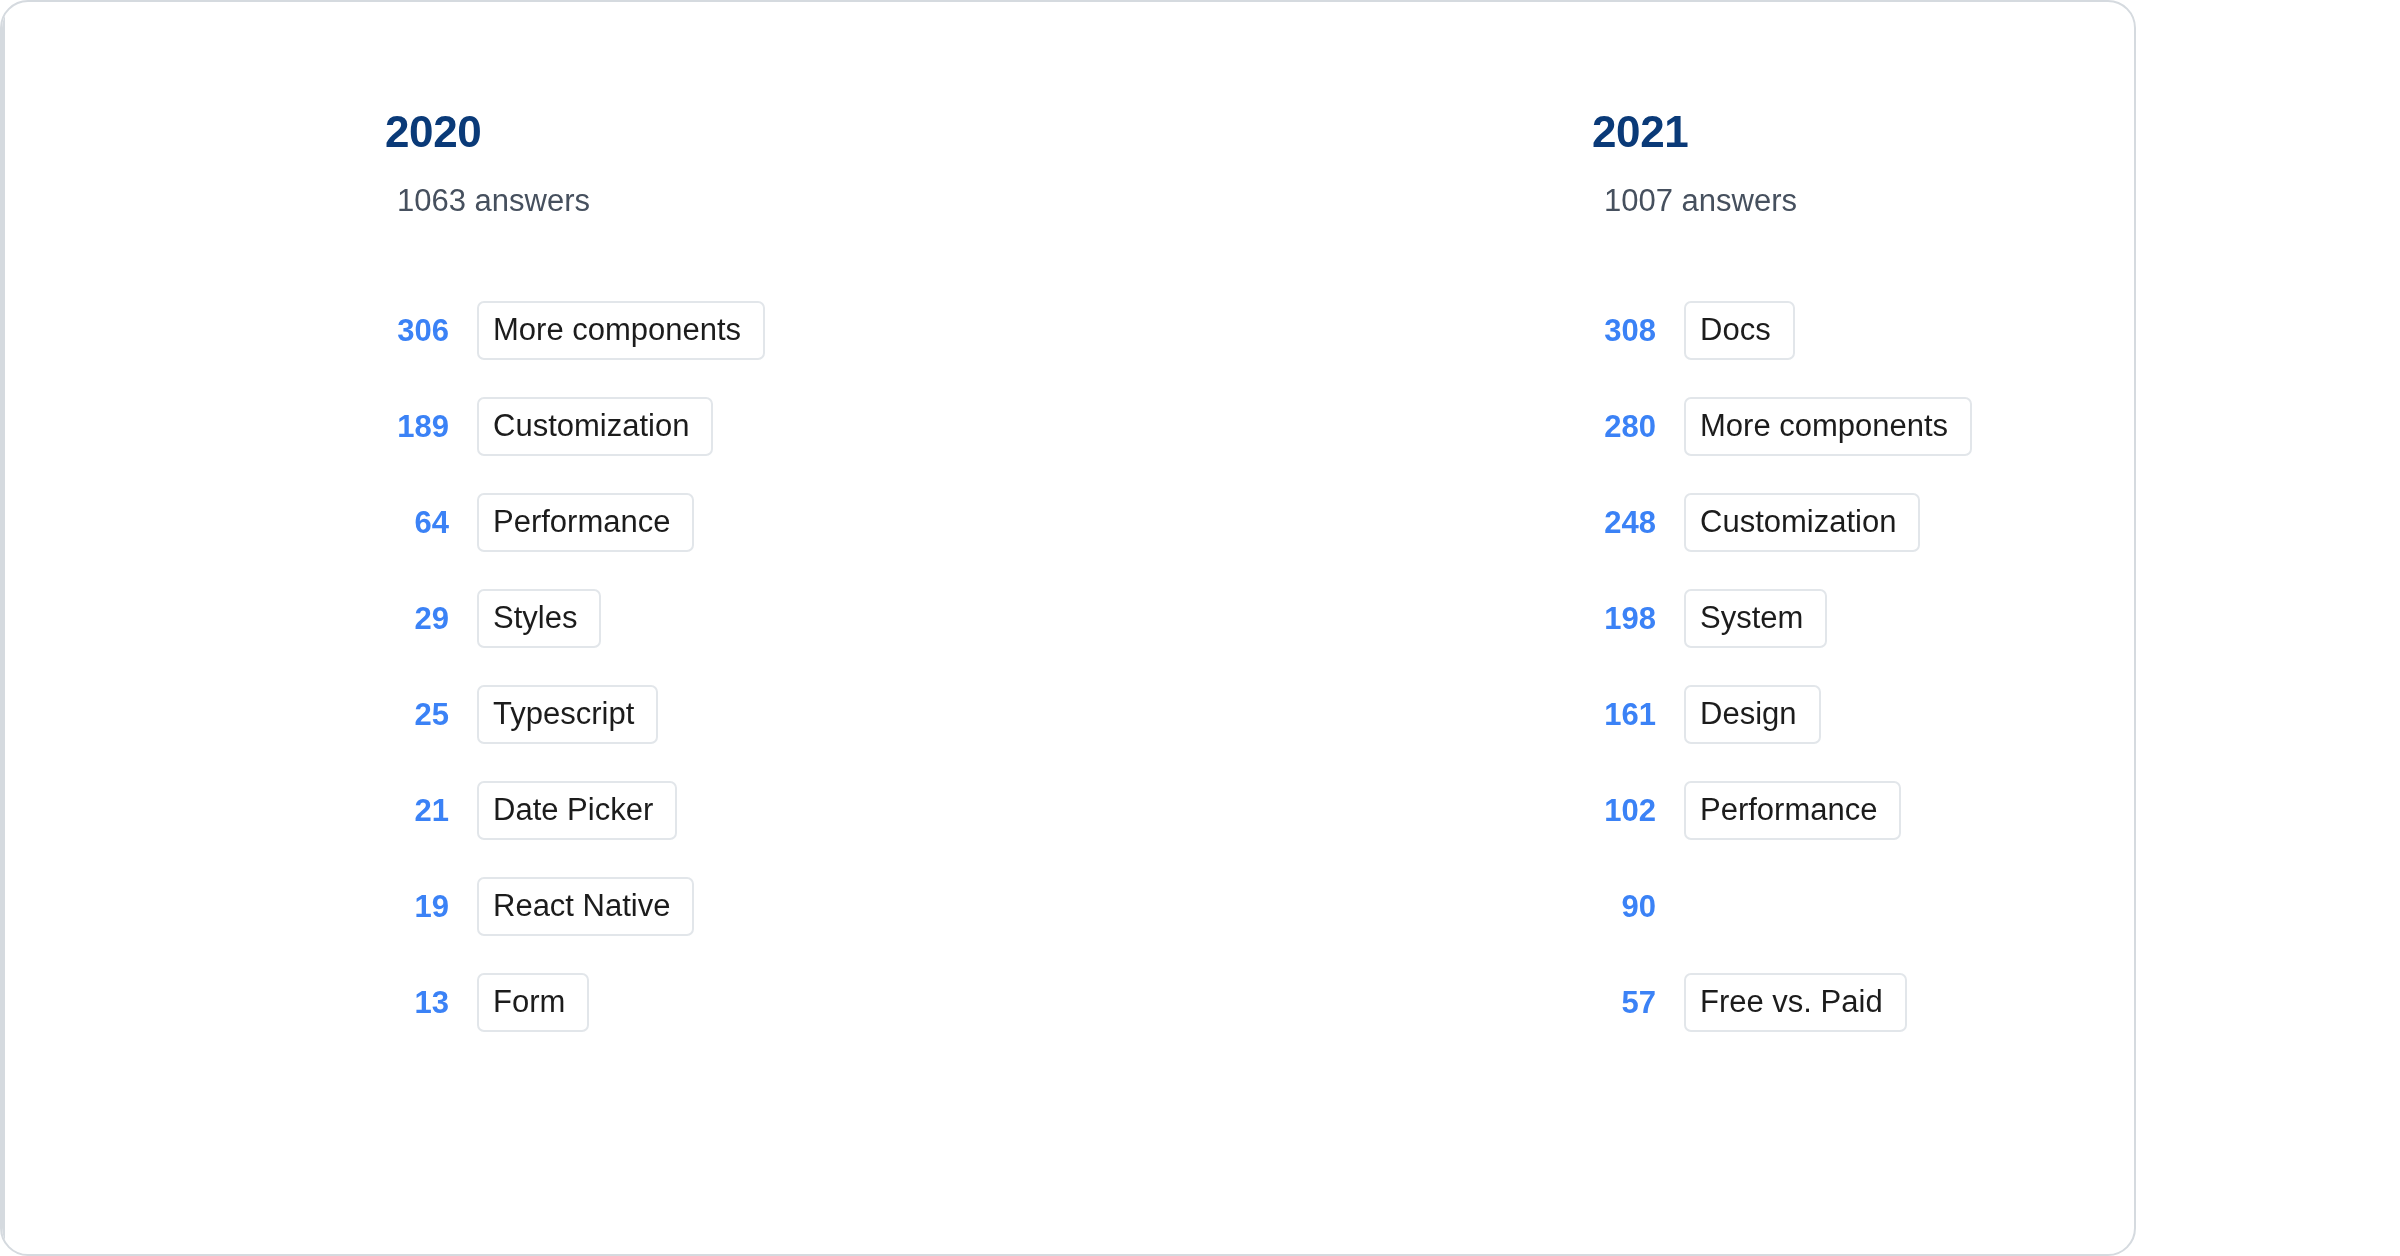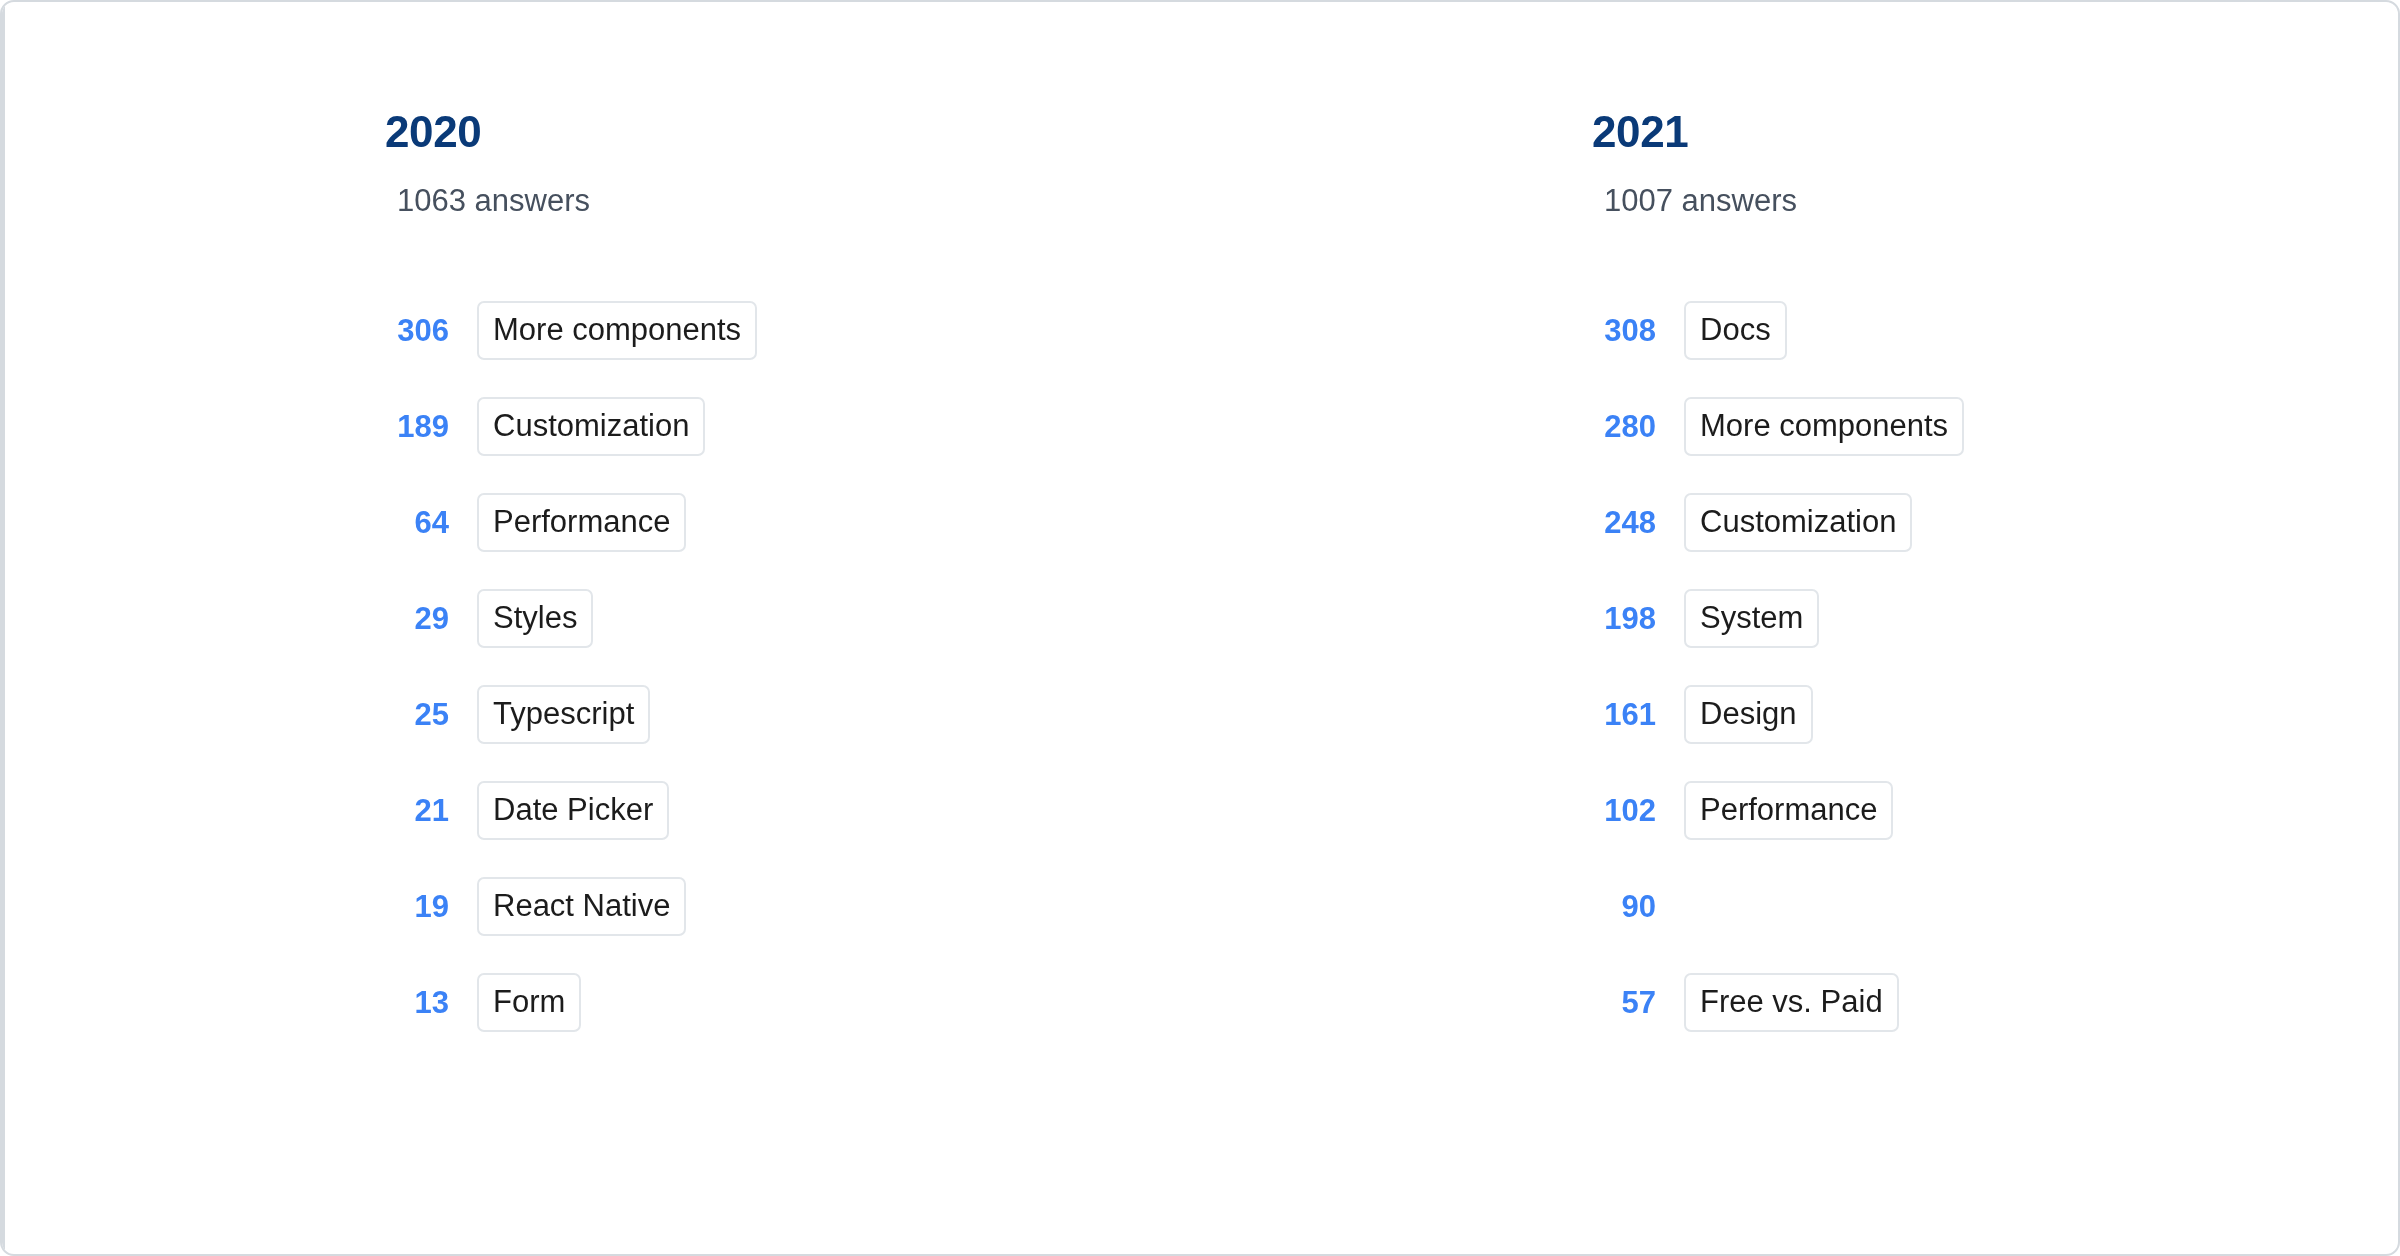--- a/index.html
+++ b/index.html
@@ -7,26 +7,26 @@
     padding: 0;
     background: #ffffff;
   }
   body {
     font-family: "Liberation Sans", sans-serif;
     -webkit-font-smoothing: antialiased;
   }
 
   .survey-card {
     position: relative;
-    width: 2400px;
+    width: 2136px;
     height: 1256px;
     box-sizing: border-box;
     background: #ffffff;
     border: 2px solid #d5dadf;
-    border-radius: 14px;
+    border-radius: 28px;
     overflow: hidden;
     display: flex;
     flex-direction: row;
   }
 
   .year-column {
     position: relative;
     flex: 0 0 1200px;
     width: 1200px;
     height: 100%;
@@ -96,21 +96,21 @@
   }
 
   .row-tag {
     margin-left: 28px;
     border: 2px solid #e2e6ea;
     border-radius: 7px;
     background: #ffffff;
     color: #1c1c1c;
     font-size: 31px;
     line-height: 1;
-    padding: 11px 14px 13px 14px;
+    padding: 11px 22px 13px 14px;
     white-space: nowrap;
   }
 </style>
 </head>
 <body>
 
 <div class="survey-card">
 
   <div class="year-column col-2020">
     <div class="col-inner">

